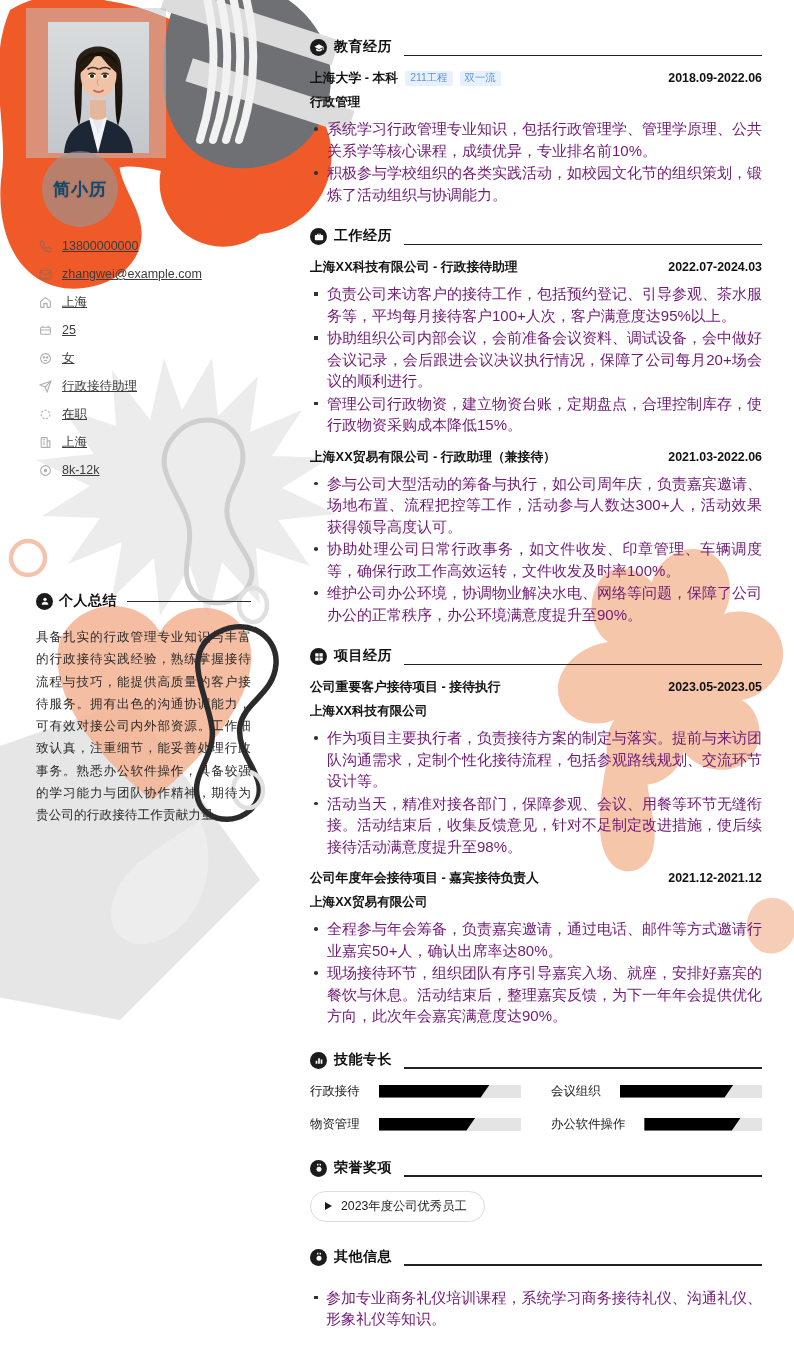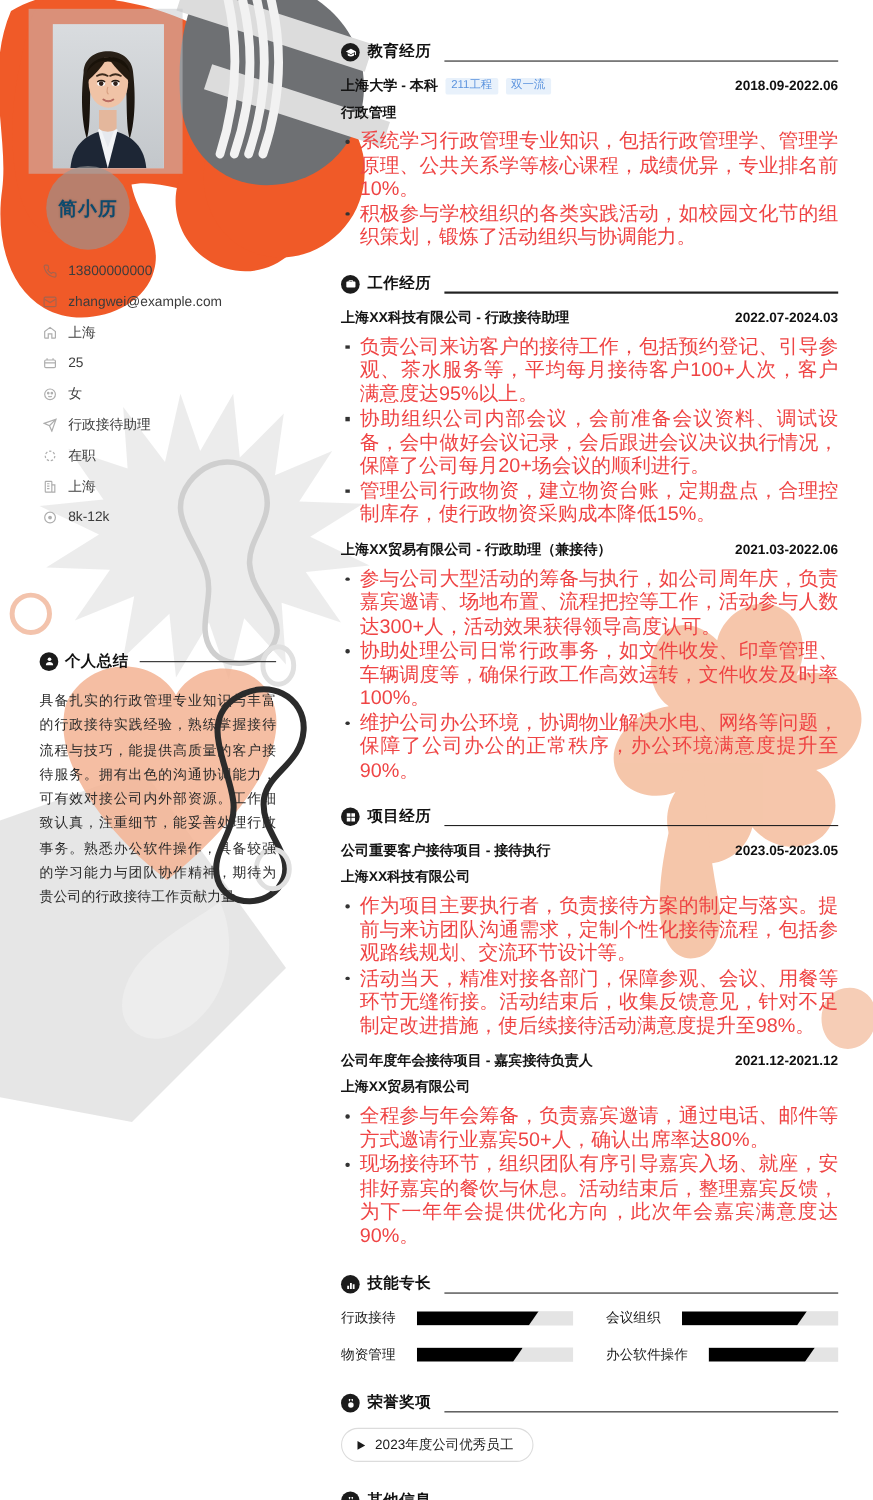--- a/index.html
+++ b/index.html
@@ -36,21 +36,21 @@
   .contact-list { position:absolute; left:36px; top:232px; width:250px; }
   .contact-row {
     display:flex; align-items:center; height:28px; font-size:12.5px; color:#3c3c3c;
   }
   .contact-ico {
     width:18px; height:18px; margin-right:8px; flex:none;
     display:flex; align-items:center; justify-content:center;
     opacity:.55;
   }
   .contact-ico svg { width:13px; height:13px; }
-  .contact-val { white-space:nowrap; }
+  .contact-val { white-space:nowrap;text-decoration:underline; }
 
   
   #summary-block { position:absolute; left:36px; top:592px; width:215px; }
   .side-head { display:flex; align-items:center; margin-bottom:16px; }
   .side-head .dot-ico { margin-right:6px; }
   .side-head .side-title { font-size:14px; font-weight:700; color:#111; letter-spacing:.5px; }
   .side-head .side-rule { flex:1; height:1px; background:#2b2b2b; margin-left:10px; }
   #summary-text {
     font-size:12.6px; line-height:22.3px; color:#2a2a2a; text-align:justify;
     letter-spacing:.1px;
@@ -77,22 +77,22 @@
   .entry-left { display:flex; align-items:center; flex-wrap:wrap; gap:7px; }
   .entry-date { font-size:12.4px; font-weight:700; color:#111; white-space:nowrap; }
   .tag {
     font-size:10.4px; font-weight:400; color:#5b93de;
     background:#e8f1fb; border-radius:2px; padding:1.5px 5px; line-height:1.2;
   }
   .entry-sub { font-size:12.6px; font-weight:700; color:#141414; margin-top:7px; }
 
   ul.bullets { list-style:none; margin-top:7px; }
   ul.bullets li {
-    position:relative; padding-left:17px; font-size:18px; line-height:21.5px;
-    color:#ef4444; text-align:justify; margin-bottom:1px;
+    position:relative; padding-left:17px; font-size:15px; line-height:21.5px;
+    color:#701a75; text-align:justify; margin-bottom:1px;
   }
   ul.bullets li::before {
     content:""; position:absolute; left:4px; top:9px;
     width:3.6px; height:3.6px; background:#333; border-radius:50%;
   }
   ul.bullets.sq li::before { border-radius:0; }
 
   
   .skills-grid {
     display:grid; grid-template-columns:1fr 1fr; column-gap:30px; row-gap:16px;

